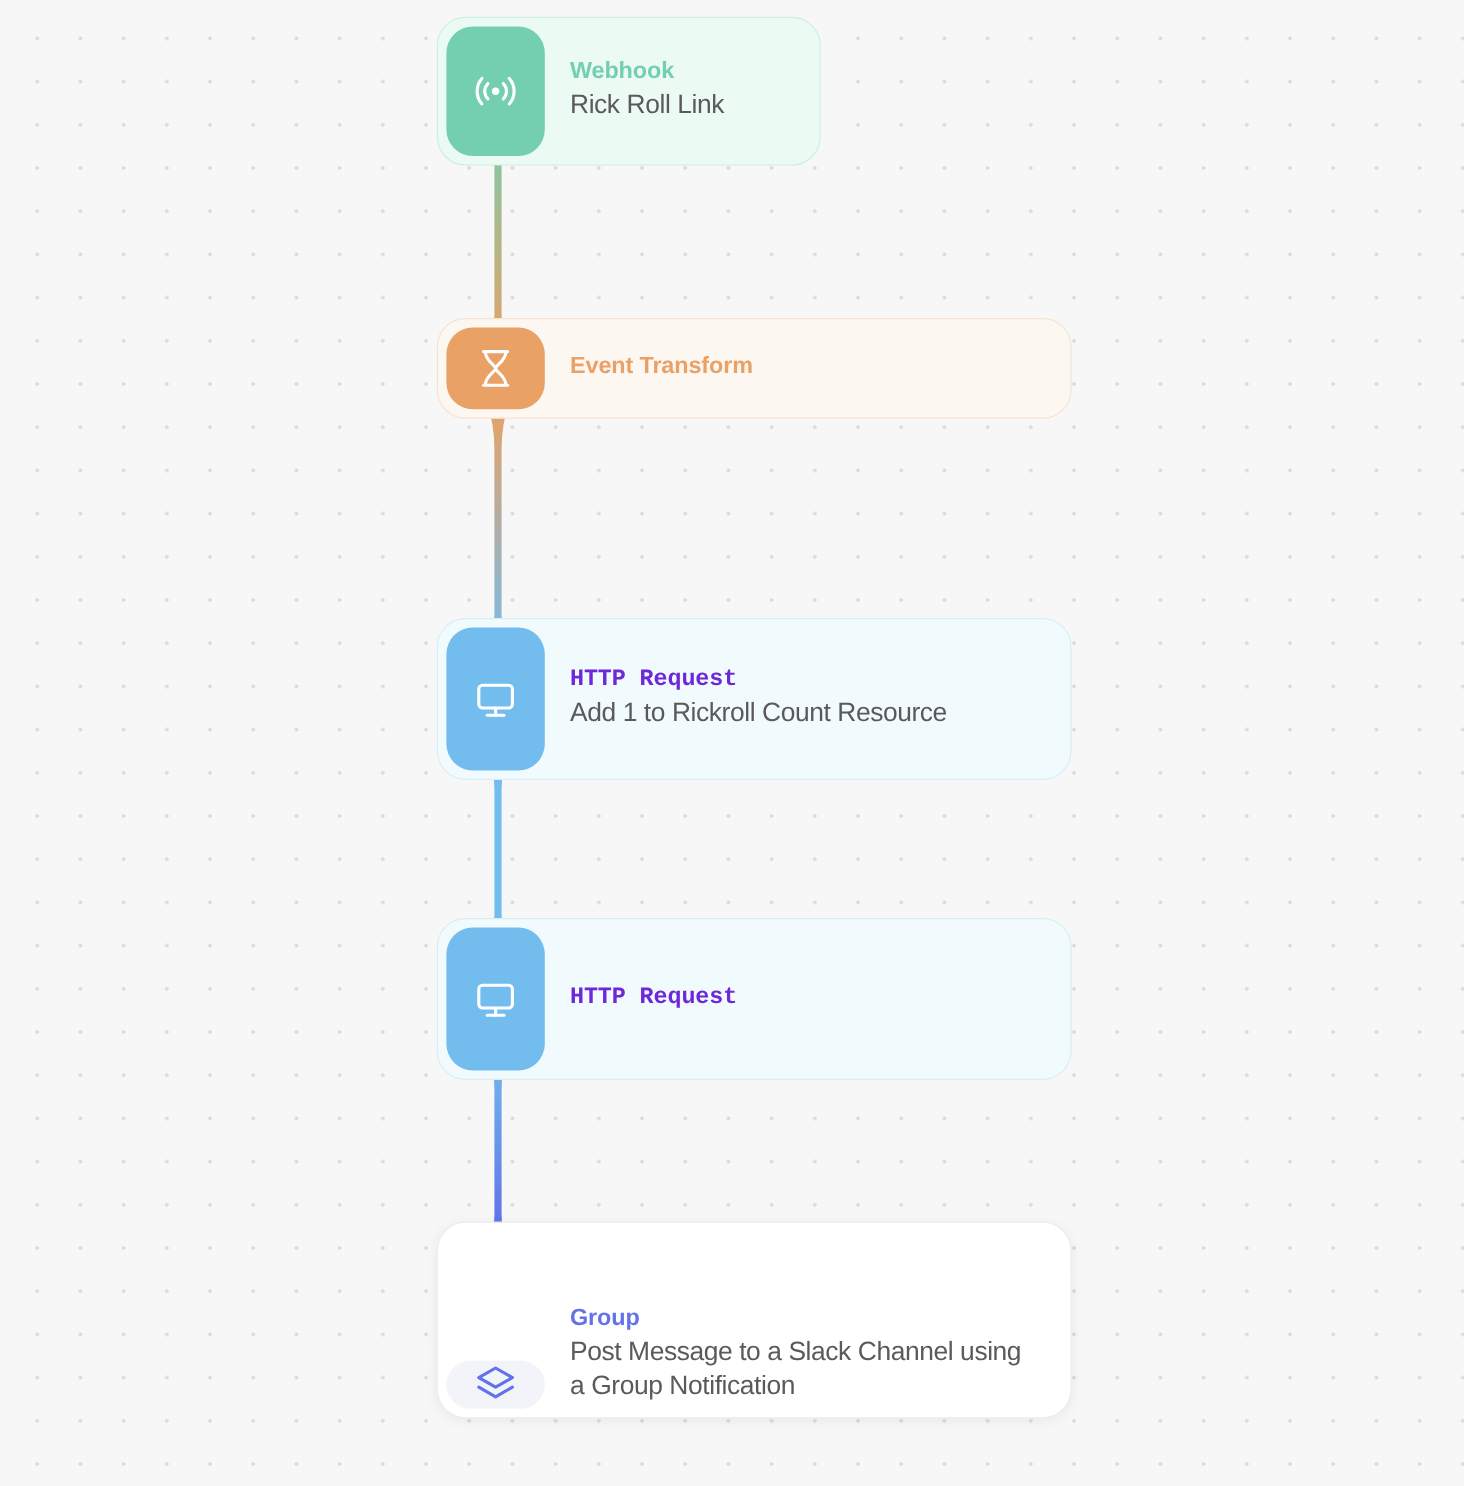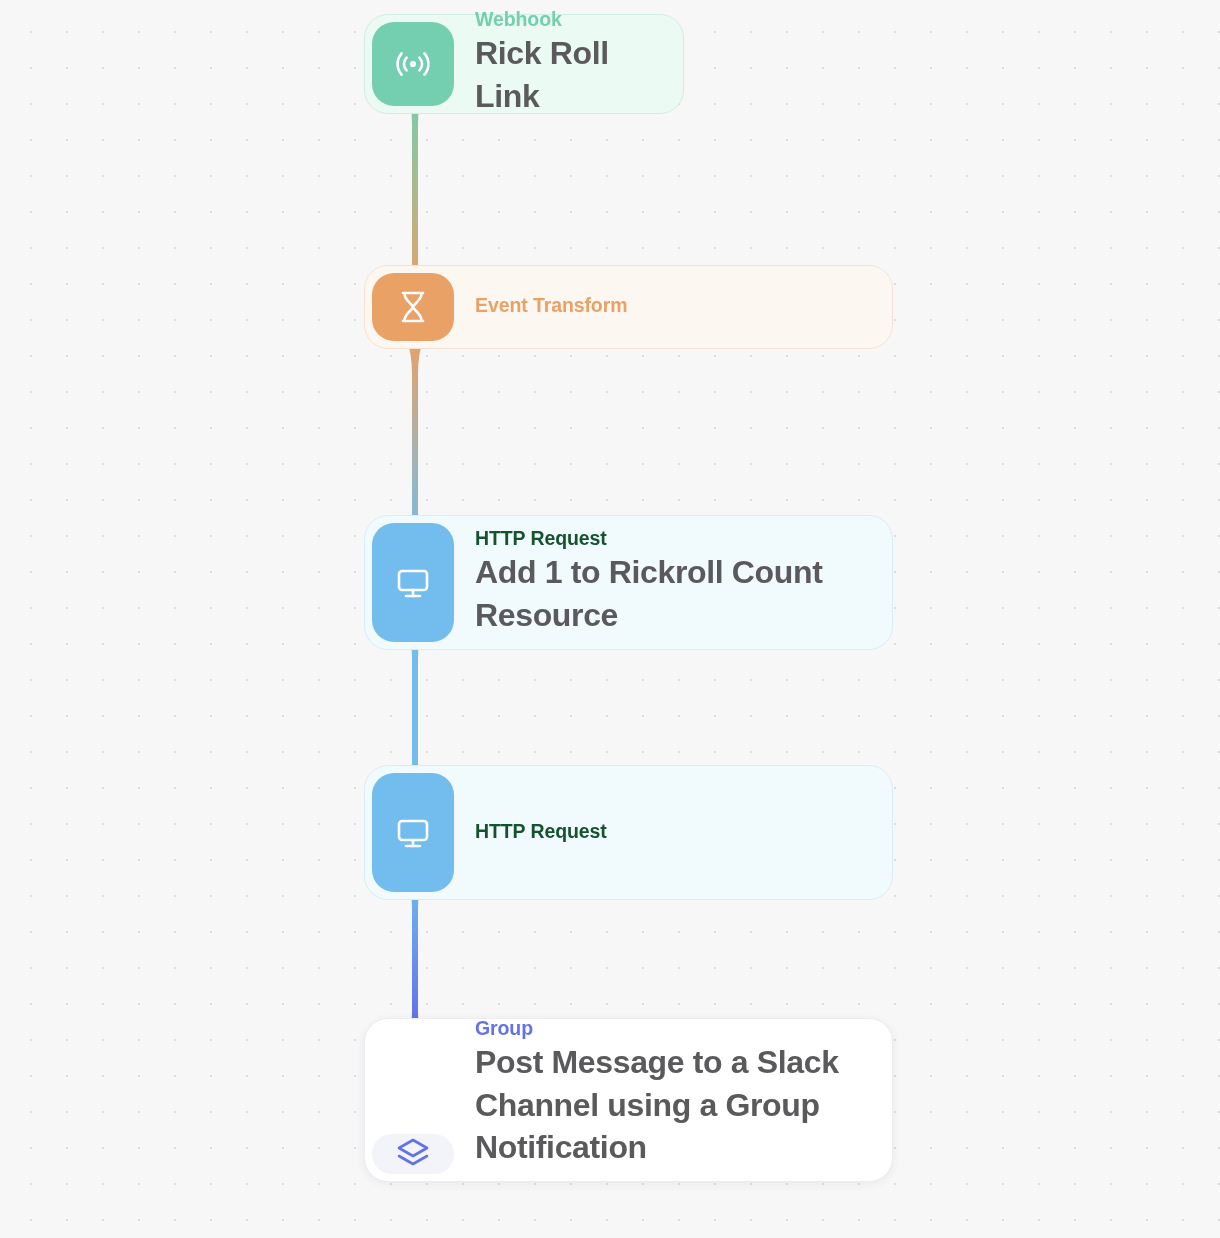--- a/index.html
+++ b/index.html
@@ -67,39 +67,39 @@
   .node-kind {
     font-size: 19.5px;
     font-weight: bold;
     line-height: 1.18;
     letter-spacing: -0.1px;
     margin-bottom: 1px;
     white-space: nowrap;
   }
 
   .node-title {
-    font-size: 32px;
-    font-weight: 700;
+    font-size: 22px;
+    font-weight: 400;
     color: #5a5a5c;
     line-height: 1.33;
     letter-spacing: -0.35px;
   }
 
   
   .node.webhook       { background: #ecfaf4; border-color: #cfeee0; }
   .node.webhook .node-icon  { background: #73cfb0; }
   .node.webhook .node-kind  { color: #73cfb0; }
 
   .node.transform     { background: #fdf7f1; border-color: #f5e3d2; }
   .node.transform .node-icon { background: #e9a165; }
   .node.transform .node-kind { color: #e9a165; }
 
   .node.http          { background: #f1fafd; border-color: #d8eef6; }
   .node.http .node-icon     { background: #72bdee; }
-  .node.http .node-kind     { color: #14532d; }
+  .node.http .node-kind     { color: #6d28d9; font-family: Liberation Mono, monospace; }
 
   .node.group         { background: #ffffff; border-color: #ececf1; align-items: flex-end; }
   .node.group .node-icon    { background: #f3f3fa; }
   .node.group .node-kind    { color: #6272e8; }
 
   .node.group { box-shadow: 0 2px 10px rgba(60,60,80,0.07); }
 
   svg.glyph { display: block; }
 </style>
 </head>
@@ -134,21 +134,21 @@
       <path d="M406 336 Q412 354 412 374 L412 512 Q412 532 406 550 L424 550 Q418 532 418 512 L418 374 Q418 354 424 336 Z" fill="url(#g2)"></path>
     </g>
     <g>
       <path d="M406 620 Q412 638 412 658 L412 762 Q412 782 406 800 L424 800 Q418 782 418 762 L418 658 Q418 638 424 620 Z" fill="url(#g3)"></path>
     </g>
     <g>
       <path d="M406 870 Q412 888 412 908 L412 1012 Q412 1018 411 1022 L419 1022 Q418 1018 418 1012 L418 908 Q418 888 424 870 Z" fill="url(#g4)"></path>
     </g>
   </svg>
 
-  <div class="node webhook" style="left:364px; top:14px; width:320px; height:100px;">
+  <div class="node webhook" style="left:364px; top:14px; width:320px; height:124px;">
     <div class="node-icon">
       <svg class="glyph" width="44" height="44" viewBox="0 0 44 44" fill="none" stroke="#ffffff" stroke-width="2.6" stroke-linecap="round">
         <circle cx="22" cy="22" r="3.1" fill="#ffffff" stroke="none"></circle>
         <path d="M15.6 28.4a9 9 0 0 1 0-12.8"></path>
         <path d="M28.4 15.6a9 9 0 0 1 0 12.8"></path>
         <path d="M10.6 32.6a16 16 0 0 1 0-21.2"></path>
         <path d="M33.4 11.4a16 16 0 0 1 0 21.2"></path>
       </svg>
     </div>
     <div class="node-body">

